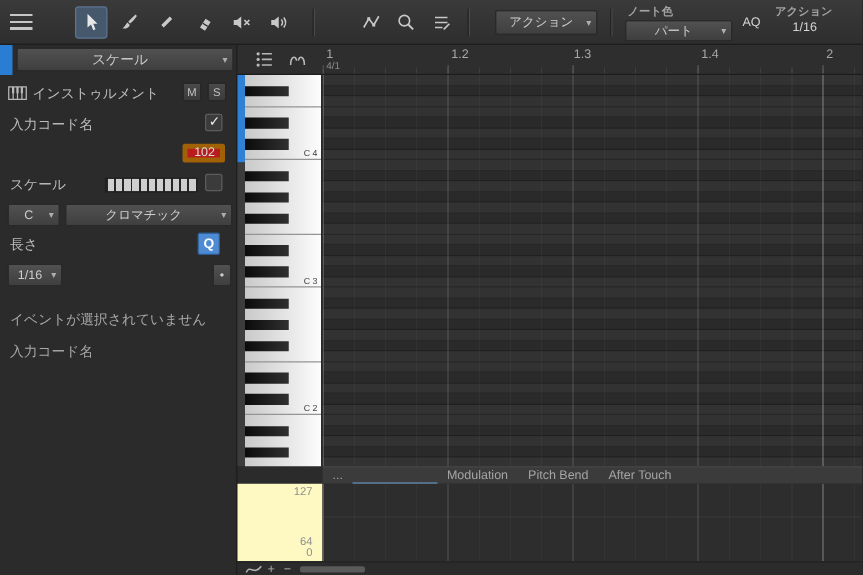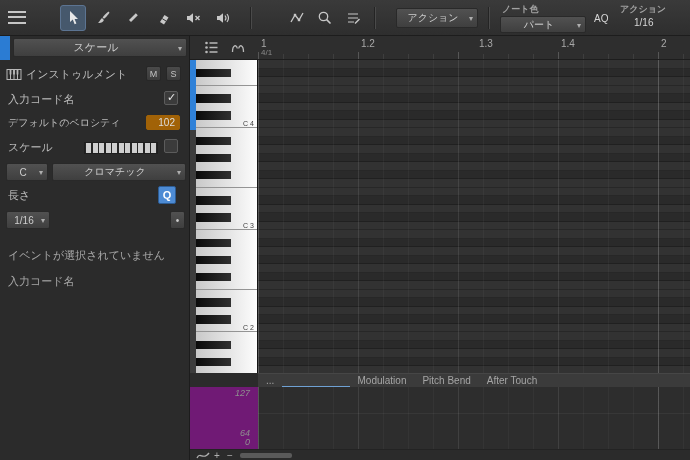--- a/index.html
+++ b/index.html
@@ -30,21 +30,21 @@
            border-right:1px solid #1c1c1c;}
   .swatch{position:absolute;left:0;top:0;width:10px;height:24px;background:#2b7cd3;}
   .track-dd{position:absolute;left:13px;top:2px;width:174px;height:19px;font-size:11px;}
   .srow-label{position:absolute;font-size:11px;color:#bdbdbd;white-space:nowrap;}
   .msbtn{position:absolute;width:15px;height:15px;background:linear-gradient(#4a4a4a,#3b3b3b);
          border:1px solid #272727;border-radius:2px;color:#c3c3c3;font-size:9px;
          display:flex;align-items:center;justify-content:center;}
   .cb{position:absolute;width:14px;height:14px;background:#3b3b3b;border:1px solid #5c5c5c;
       border-radius:2px;}
   .cb.checked::after{content:'✓';position:absolute;left:2px;top:-1px;color:#ececec;font-size:11px;}
-  .valbox{position:absolute;width:34px;height:15px;background:#a16207;border:1px solid #a16207;
+  .valbox{position:absolute;width:34px;height:15px;background:#b91c1c;border:4px solid #a16207;
           border-radius:2px;color:#dedede;font-size:10px;display:flex;align-items:center;
           justify-content:flex-end;padding-right:4px;}
   .minikb{position:absolute;left:84px;top:106px;width:74px;height:12px;border:1px solid #1f1f1f;
           background:repeating-linear-gradient(90deg,#262626 0 1.5px,#cfcfcf 1.5px 6.5px);}
   .qbtn{position:absolute;left:158px;top:150px;width:18px;height:18px;background:#4d8bd4;
         border:1px solid #2d5c93;border-radius:2px;color:#fff;font-size:11px;font-weight:bold;
         display:flex;align-items:center;justify-content:center;}
   .dotbtn{position:absolute;left:170px;top:175px;width:15px;height:18px;background:linear-gradient(#515151,#3f3f3f);
           border:1px solid #292929;border-radius:2px;color:#cdcdcd;font-size:10px;
           display:flex;align-items:center;justify-content:center;}
@@ -78,21 +78,21 @@
      background-image:
        repeating-linear-gradient(90deg,rgba(255,255,255,0.035) 0 1px,transparent 1px 25px),
        repeating-linear-gradient(90deg,rgba(255,255,255,0.06) 0 1px,transparent 1px 100px),
        repeating-linear-gradient(90deg,rgba(255,255,255,0.12) 0 1px,transparent 1px 400px);}
 
   
   .tabbar{position:absolute;left:258px;top:373px;width:432px;height:14px;background:#3b3b3b;
           border-top:1px solid #464646;display:flex;}
   .tab{padding:0 8px;font-size:10px;line-height:14px;color:#a5a5a5;white-space:nowrap;}
   .tab.active{background:#6fa1d4;color:#101820;margin-top:12px;}
-  .autoscale{position:absolute;left:190px;top:387px;width:68px;height:62px;background:#701a75;font-style:italic;}
+  .autoscale{position:absolute;left:190px;top:387px;width:68px;height:62px;background:#fef9c3;}
   .scaleval{position:absolute;right:8px;font-size:9px;color:#8f8f8f;}
   .autolane{position:absolute;left:258px;top:387px;width:432px;height:62px;background:#2d2d2d;overflow:hidden;}
   .autolane .hmid{position:absolute;left:0;top:26px;width:100%;height:1px;background:rgba(255,255,255,0.05);}
 
   
   .bottombar{position:absolute;left:190px;top:449px;width:500px;height:11px;background:#2b2b2b;
              border-top:1px solid #232323;}
   .bicon{position:absolute;top:0;color:#b0b0b0;font-size:10px;line-height:11px;}
   .plus::before{content:'+';}
   .minus::before{content:'−';}
@@ -193,21 +193,20 @@
       <path d="M4.5 1.5 v10 M8 1.5 v10 M11.5 1.5 v10" stroke="#b8b8b8" stroke-width="1"></path>
       <path d="M3.6 1.5 v5 h1.8 v-5 Z M7.1 1.5 v5 h1.8 v-5 Z M10.6 1.5 v5 h1.8 v-5 Z" fill="#b8b8b8"></path>
     </svg>
     <div class="srow-label" style="left:26px;top:31px">インストゥルメント</div>
     <div class="msbtn" style="left:146px;top:30px">M</div>
     <div class="msbtn" style="left:166px;top:30px">S</div>
 
     <div class="srow-label" style="left:8px;top:56px">入力コード名</div>
     <div class="cb checked" style="left:164px;top:55px"></div>
 
-    <div class="srow-label" style="left:8px;top:80px;font-size:10px">デフォルトのベロシティ</div>
     <div class="valbox" style="left:146px;top:79px">102</div>
 
     <div class="srow-label" style="left:8px;top:104px">スケール</div>
     <div class="minikb"></div>
     <div class="cb" style="left:164px;top:103px"></div>
 
     <div class="dd" style="position:absolute;left:6px;top:127px;width:42px;height:18px">
       <span>C</span>
     </div>
     <div class="dd" style="position:absolute;left:52px;top:127px;width:134px;height:18px">
@@ -238,21 +237,21 @@
     </svg>
   </div>
 
   <div class="ruler" id="rulermarks">
     <span class="timesig">4/1</span>
   <div class="rtick" style="left: 0px;"></div>
       <span class="rnum" style="left: 3px;">1</span>
       <div class="rtick" style="left: 100px;"></div>
       <span class="rnum" style="left: 103px;">1.2</span>
       <div class="rtick" style="left: 200px;"></div>
-      <span class="rnum" style="left: 221px;">1.3</span>
+      <span class="rnum" style="left: 201px;">1.3</span>
       <div class="rtick" style="left: 300px;"></div>
       <span class="rnum" style="left: 303px;">1.4</span>
       <div class="rtick" style="left: 400px;"></div>
       <span class="rnum" style="left: 403px;">2</span>
     </div>
 
   <div class="part-strip"></div>
   <div class="part-strip-rest"></div>
   <div class="keyboard" id="kb">
       <div class="kb-row"></div>

